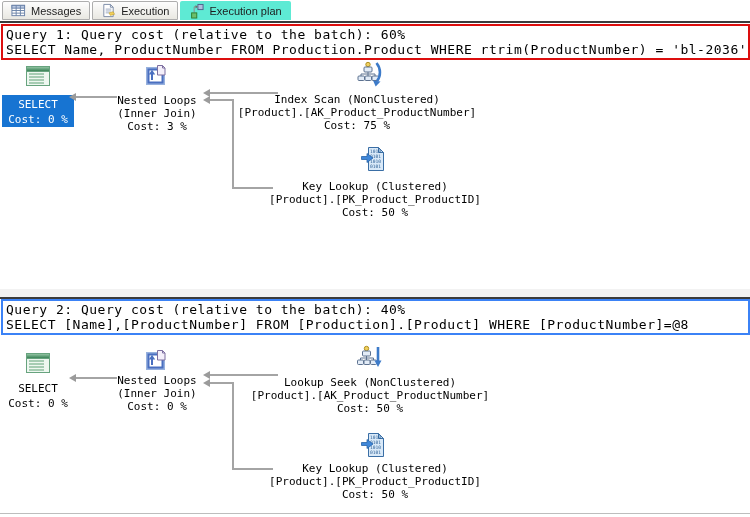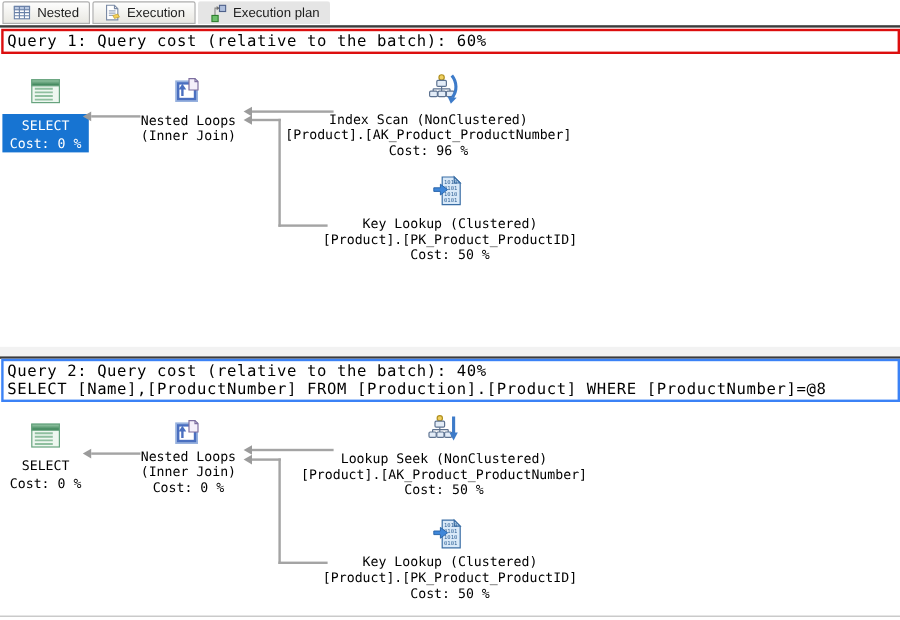--- a/index.html
+++ b/index.html
@@ -4,21 +4,21 @@
 <style>
   html,body{margin:0;padding:0;background:#fff;}
   .screen{position:relative;width:750px;height:517px;background:#fff;overflow:hidden;
           font-family:"Liberation Sans",sans-serif;}
   
   .tabbar{position:absolute;left:0;top:0;width:750px;height:21px;background:#ffffff;
           display:flex;align-items:flex-start;padding-top:1px;box-sizing:border-box;}
   .tab{height:19px;display:flex;align-items:center;gap:5px;padding:0 8px;margin-left:2px;
        font-size:11px;color:#1d1d1d;border:1px solid #aeaeae;border-radius:2px 2px 0 0;
        background:linear-gradient(#fdfdfd,#e9e8e2);box-sizing:border-box;cursor:default;}
-  .tab.selected{background:#e5e5e5;border-color:transparent;}
+  .tab.selected{background:#5eead4;border-color:transparent;}
   .tab-icon{display:flex;align-items:center;}
   .hrule{position:absolute;left:0;width:750px;background:#3b3b3b;}
   .rule-top{top:21px;height:2px;}
   .rule-mid{top:297px;height:2px;}
   .sep-band{position:absolute;left:0;top:289px;width:750px;height:8px;background:#f2f2f2;}
   .rule-bottom{position:absolute;left:0;top:513px;width:750px;height:1px;background:#bdbdbd;}
   
   .qbox{position:absolute;left:1px;width:742px;box-sizing:content-box;background:#fff;
         font-family:"DejaVu Sans Mono","Liberation Mono",monospace;font-size:13px;
         letter-spacing:0.5px;color:#000;padding:1px 0 1px 3px;}
@@ -47,21 +47,21 @@
 
   <div class="tabbar">
     <div class="tab">
       <span class="tab-icon">
         <svg width="15" height="15" viewBox="0 0 16 16">
           <rect x="1" y="2.5" width="13.5" height="11" fill="#fff" stroke="#6a82a8"></rect>
           <rect x="1" y="2.5" width="13.5" height="3" fill="#b9c8e2" stroke="#6a82a8"></rect>
           <path d="M5.5 2.5 v11 M10 2.5 v11 M1 8 h13.5 M1 10.8 h13.5" stroke="#6a82a8" fill="none"></path>
         </svg>
       </span>
-      <span>Nested</span>
+      <span>Messages</span>
     </div>
     <div class="tab">
       <span class="tab-icon">
         <svg width="15" height="15" viewBox="0 0 16 16">
           <path d="M3 1.5 h7 l3 3 v10 h-10 z" fill="#fff" stroke="#7a8aa5"></path>
           <path d="M10 1.5 v3 h3" fill="none" stroke="#7a8aa5"></path>
           <path d="M5 6.5 h6 M5 8.5 h6 M5 10.5 h4" stroke="#9aa8bf"></path>
           <path d="M8.5 10.5 l4.5 -1.2 l1.5 2.7 l-4.5 1.2 z" fill="#f3cf5a" stroke="#b99a28" stroke-width="0.6"></path>
         </svg>
       </span>
@@ -76,20 +76,21 @@
           <rect x="2.8" y="10.5" width="5.5" height="5.5" fill="#6cbf6c" stroke="#2e7d2e"></rect>
         </svg>
       </span>
       <span>Execution plan</span>
     </div>
   </div>
   <div class="hrule rule-top"></div>
 
   <div class="qbox qbox1">
     <div class="qline">Query 1: Query cost (relative to the batch): 60%</div>
+    <div class="qline">SELECT Name, ProductNumber FROM Production.Product WHERE rtrim(ProductNumber) = 'bl-2036'</div>
   </div>
 
   <div class="node-icon" style="left:24px;top:62px">
     <svg width="28" height="28" viewBox="0 0 28 28">
       <defs>
           <linearGradient id="gh1" x1="0" y1="0" x2="0" y2="1">
         <stop offset="0" stop-color="#9ccbab"></stop>
             <stop offset="1" stop-color="#2f7a4d"></stop>
           </linearGradient>
         </defs>
@@ -109,38 +110,39 @@
       <rect x="6.5" y="8.5" width="14" height="13" fill="none" stroke="#4a6fc0" stroke-width="2"></rect>
       <line x1="10" y1="19" x2="10" y2="13" stroke="#4a6fc0" stroke-width="2"></line>
       <path d="M6.8 13.5 L10 8.8 L13.2 13.5 Z" fill="#4a6fc0"></path>
       <path d="M15.5 4.5 h5 l2.5 2.5 v7 h-7.5 z" fill="#f4effa" stroke="#7d6fa0"></path>
       <path d="M20.5 4.5 v2.5 h2.5" fill="none" stroke="#7d6fa0"></path>
     </svg>
   </div>
   <div class="node-text" style="left:92px;top:94px;width:130px">
     <div>Nested Loops</div>
     <div>(Inner Join)</div>
+    <div>Cost: 3 %</div>
   </div>
 
   <div class="node-icon" style="left:356px;top:61px">
     <svg width="28" height="28" viewBox="0 0 28 28">
       <circle cx="12" cy="3.5" r="2.2" fill="#f0d060" stroke="#b09020"></circle>
       <rect x="8" y="6" width="8" height="5" rx="1" fill="#e3ecf7" stroke="#5d7290"></rect>
       <path d="M12 11 v2 M5 13 h14 M5 13 v2 M12 13 v2 M19 13 v2" fill="none" stroke="#5d7290"></path>
       <rect x="2" y="15" width="6.5" height="4.5" rx="1" fill="#e3ecf7" stroke="#5d7290"></rect>
       <rect x="9" y="15" width="6.5" height="4.5" rx="1" fill="#e3ecf7" stroke="#5d7290"></rect>
       <rect x="16" y="15" width="6.5" height="4.5" rx="1" fill="#e3ecf7" stroke="#5d7290"></rect>
       <path d="M20.5 2 c4.5 5.5 4.5 13 0.5 18" fill="none" stroke="#3d7bc9" stroke-width="2.6"></path>
       <path d="M17 19.5 l7.5 1 l-4.8 5 z" fill="#3d7bc9"></path>
     </svg>
   </div>
   <div class="node-text" style="left:232px;top:93px;width:250px">
     <div>Index Scan (NonClustered)</div>
     <div>[Product].[AK_Product_ProductNumber]</div>
-    <div>Cost: 96 %</div>
+    <div>Cost: 75 %</div>
   </div>
 
   <div class="node-icon" style="left:360px;top:145px">
     <svg width="28" height="28" viewBox="0 0 28 28">
       <path d="M8.5 2.5 h10 l5 5 v18 h-15 z" fill="#d9e9f8" stroke="#3a6ea5"></path>
       <path d="M18.5 2.5 v5 h5 z" fill="#bcd7ef" stroke="#3a6ea5"></path>
       <g fill="#2d5f94" font-family="monospace" font-size="4.6">
         <text x="10" y="8">1010</text>
           <text x="10" y="13">0101</text>
         <text x="10" y="18">1010</text>

